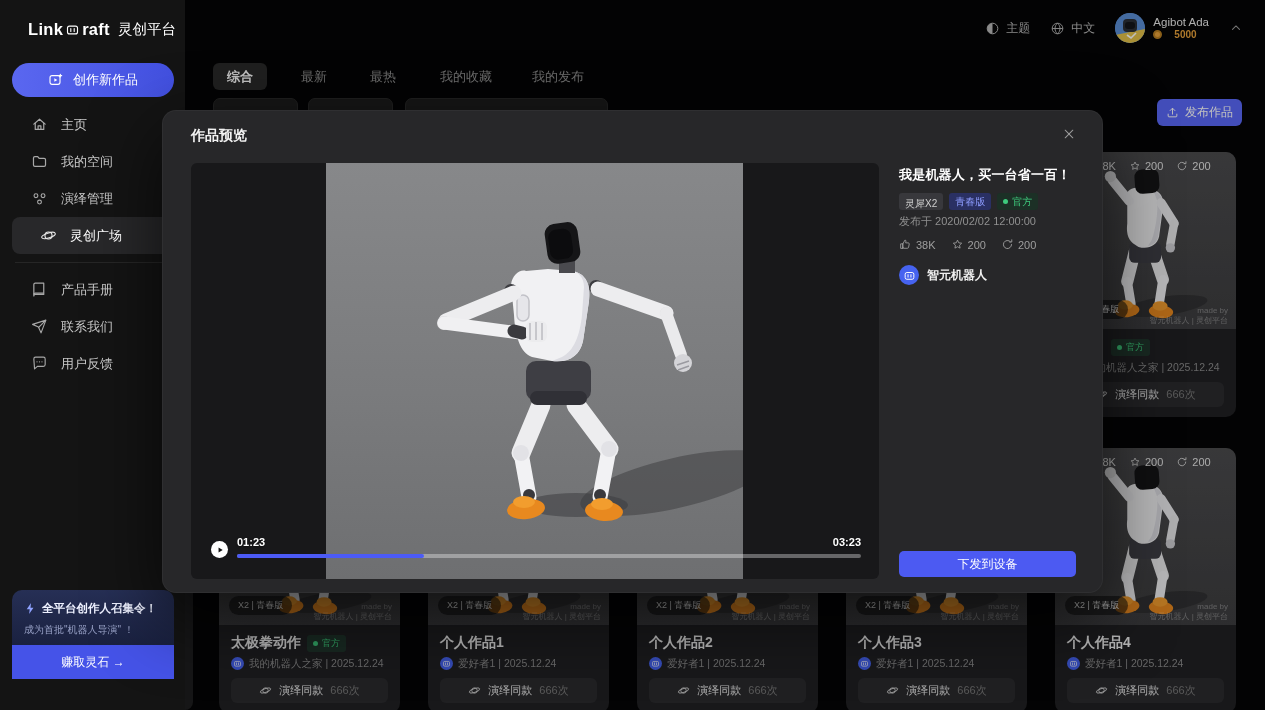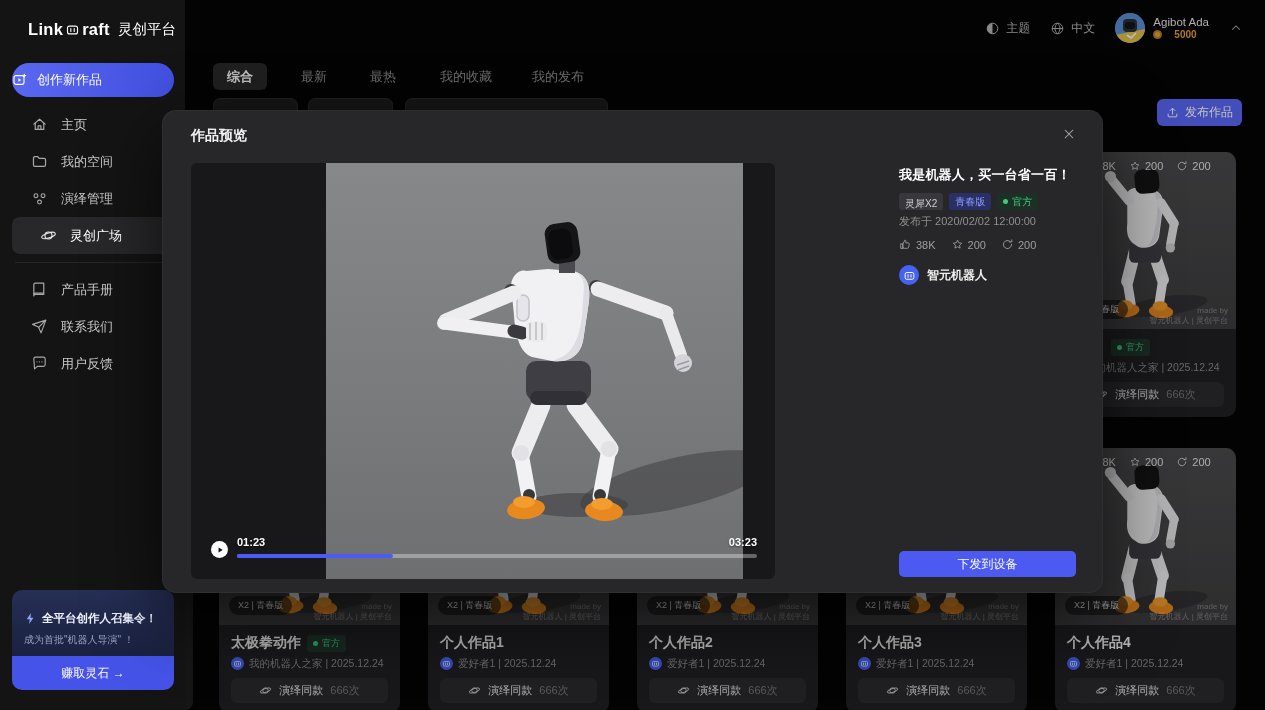--- a/index.html
+++ b/index.html
@@ -17,31 +17,31 @@
   .user-name{color:#e8e8e8;font-size:11.5px;}
   .user-coins{display:flex;align-items:center;gap:12px;color:#e9a23b;font-size:10px;font-weight:bold;}
   .coin{width:9px;height:9px;border-radius:50%;background:#e9a23b;border:2px solid #b97f22;}
 
   
   .sidebar{position:absolute;left:0;top:0;width:185px;height:710px;background:#141414;z-index:5;}
   .logo{position:absolute;left:28px;top:20px;display:flex;align-items:center;gap:8px;color:#fff;}
   .logo-en{font-size:16.5px;font-weight:600;letter-spacing:.3px;display:flex;align-items:center;gap:2px;}
   .logo-cn{font-size:14.5px;font-weight:500;}
   .create-btn{position:absolute;left:12px;top:63px;width:162px;height:34px;border-radius:17px;
-      background:linear-gradient(90deg,#5a67f0,#4250e0);display:flex;align-items:center;justify-content:flex-start;
+      background:linear-gradient(90deg,#5a67f0,#4250e0);display:flex;align-items:center;justify-content:center;
       gap:9px;color:#fff;font-size:13px;cursor:pointer;}
   .nav{position:absolute;top:106px;left:0;right:0;}
   .nav-item{height:37px;display:flex;align-items:center;padding-left:31px;gap:13px;font-size:13px;color:#c9c9c9;cursor:pointer;}
   .nav-item .ic{color:#a8a8a8;}
   .nav-item.active{background:#28282a;border-radius:8px;margin:0 12px;padding-left:28px;color:#fff;}
   .nav-item.active .ic{color:#e8e8e8;}
   .nav-div{height:1px;background:#262626;margin:8px 15px;}
 
   .promo{position:absolute;left:12px;top:590px;width:162px;height:100px;border-radius:10px;overflow:hidden;}
-  .promo-top{height:66px;background:linear-gradient(180deg,#262f55,#1a2140);padding:21px 12px;}
+  .promo-top{height:55px;background:linear-gradient(180deg,#262f55,#1a2140);padding:11px 12px;}
   .promo-l1{display:flex;align-items:center;gap:5px;color:#eef1ff;font-size:11.5px;font-weight:bold;}
   .promo-l1 .ic{color:#8fa2ff;}
   .promo-l2{margin-top:7px;font-size:10px;color:#98a1c6;}
   .promo-btn{height:34px;background:#4553e8;display:flex;align-items:center;justify-content:center;
       color:#fff;font-size:12px;cursor:pointer;}
 
   
   .tab{position:absolute;top:63px;height:27px;display:flex;align-items:center;color:#8f8f8f;font-size:13px;cursor:pointer;padding:0 14px;}
   .tab.active{background:#2a2a2a;border-radius:6px;color:#fff;font-weight:bold;}
   .publish-btn{position:absolute;left:1157px;top:99px;width:85px;height:27px;border-radius:6px;background:#5a68f8;
@@ -78,21 +78,21 @@
 
   
   .dim{position:absolute;left:185px;top:0;right:0;bottom:0;background:rgba(0,0,0,.25);z-index:20;}
 
   
   .modal{position:absolute;left:162px;top:110px;width:941px;height:483px;background:#272729;border-radius:14px;
       z-index:30;box-shadow:0 24px 70px rgba(0,0,0,.65);border:1px solid rgba(255,255,255,.04);}
   .modal-title{position:absolute;left:28px;top:16px;color:#f2f2f2;font-size:14px;font-weight:bold;}
   .modal-close{position:absolute;right:26px;top:16px;color:#9a9a9a;cursor:pointer;}
 
-  .player{position:absolute;left:28px;top:52px;width:584px;height:416px;background:#18181a;border-radius:6px;overflow:hidden;padding-left:30px;}
+  .player{position:absolute;left:28px;top:52px;width:688px;height:416px;background:#18181a;border-radius:6px;overflow:hidden;padding-left:30px;}
   .video{position:absolute;left:135px;top:0;width:417px;height:416px;overflow:hidden;
       background:linear-gradient(180deg,#87888a 0%,#7a7b7d 55%,#6e6f71 100%);}
   .robot-main{position:absolute;left:50px;top:52px;width:400px;height:320px;}
   .play-btn{position:absolute;left:20px;top:378px;width:17px;height:17px;border-radius:50%;background:#fff;
       display:flex;align-items:center;justify-content:center;cursor:pointer;z-index:3;}
   .time{position:absolute;top:373px;color:#fff;font-size:11px;font-weight:bold;z-index:3;text-shadow:0 1px 2px rgba(0,0,0,.5);}
   .time-cur{left:46px;}
   .time-dur{right:18px;}
   .pbar{position:absolute;left:46px;right:18px;top:391px;height:4px;border-radius:2px;background:rgba(255,255,255,.34);z-index:3;cursor:pointer;}
   .pbar-fill{height:100%;border-radius:2px;background:#4c5bf6;}

